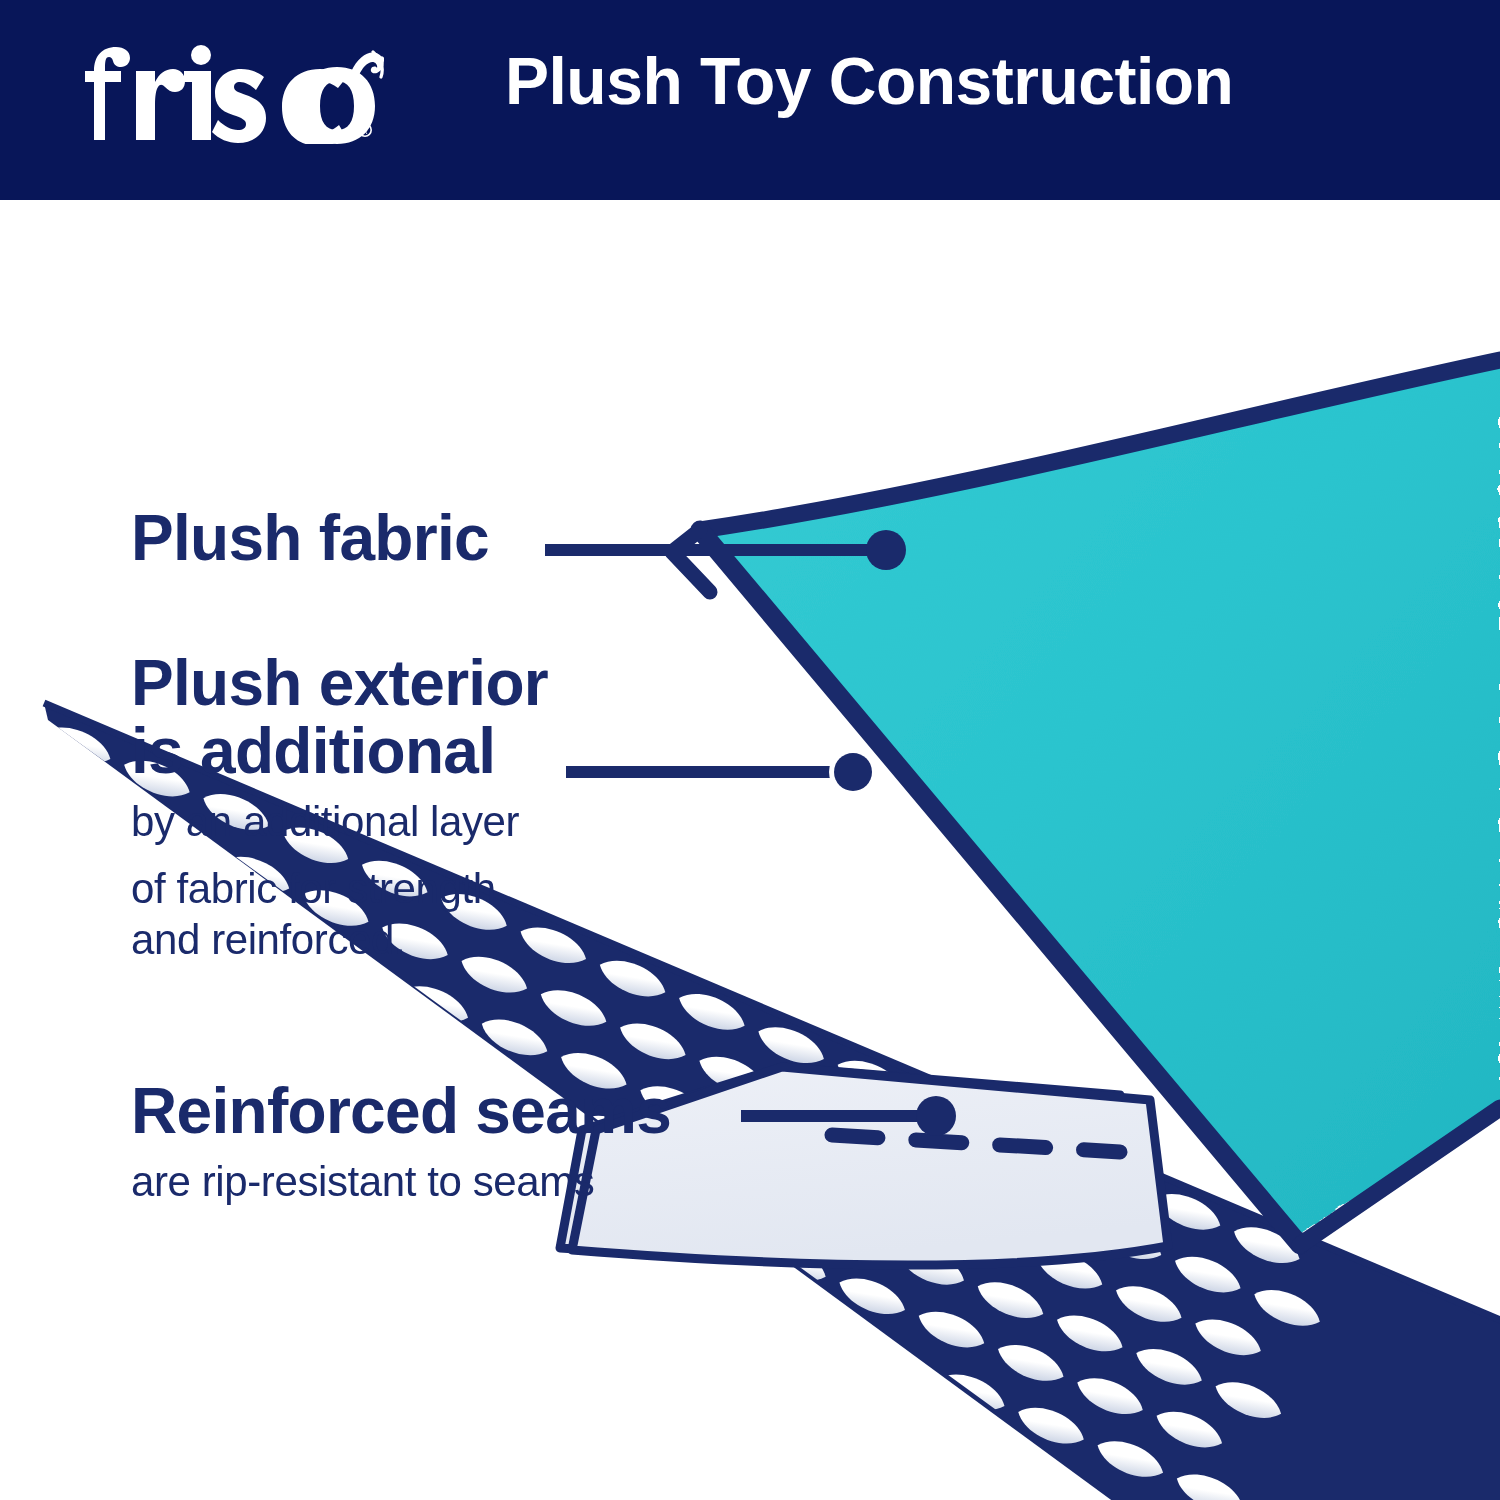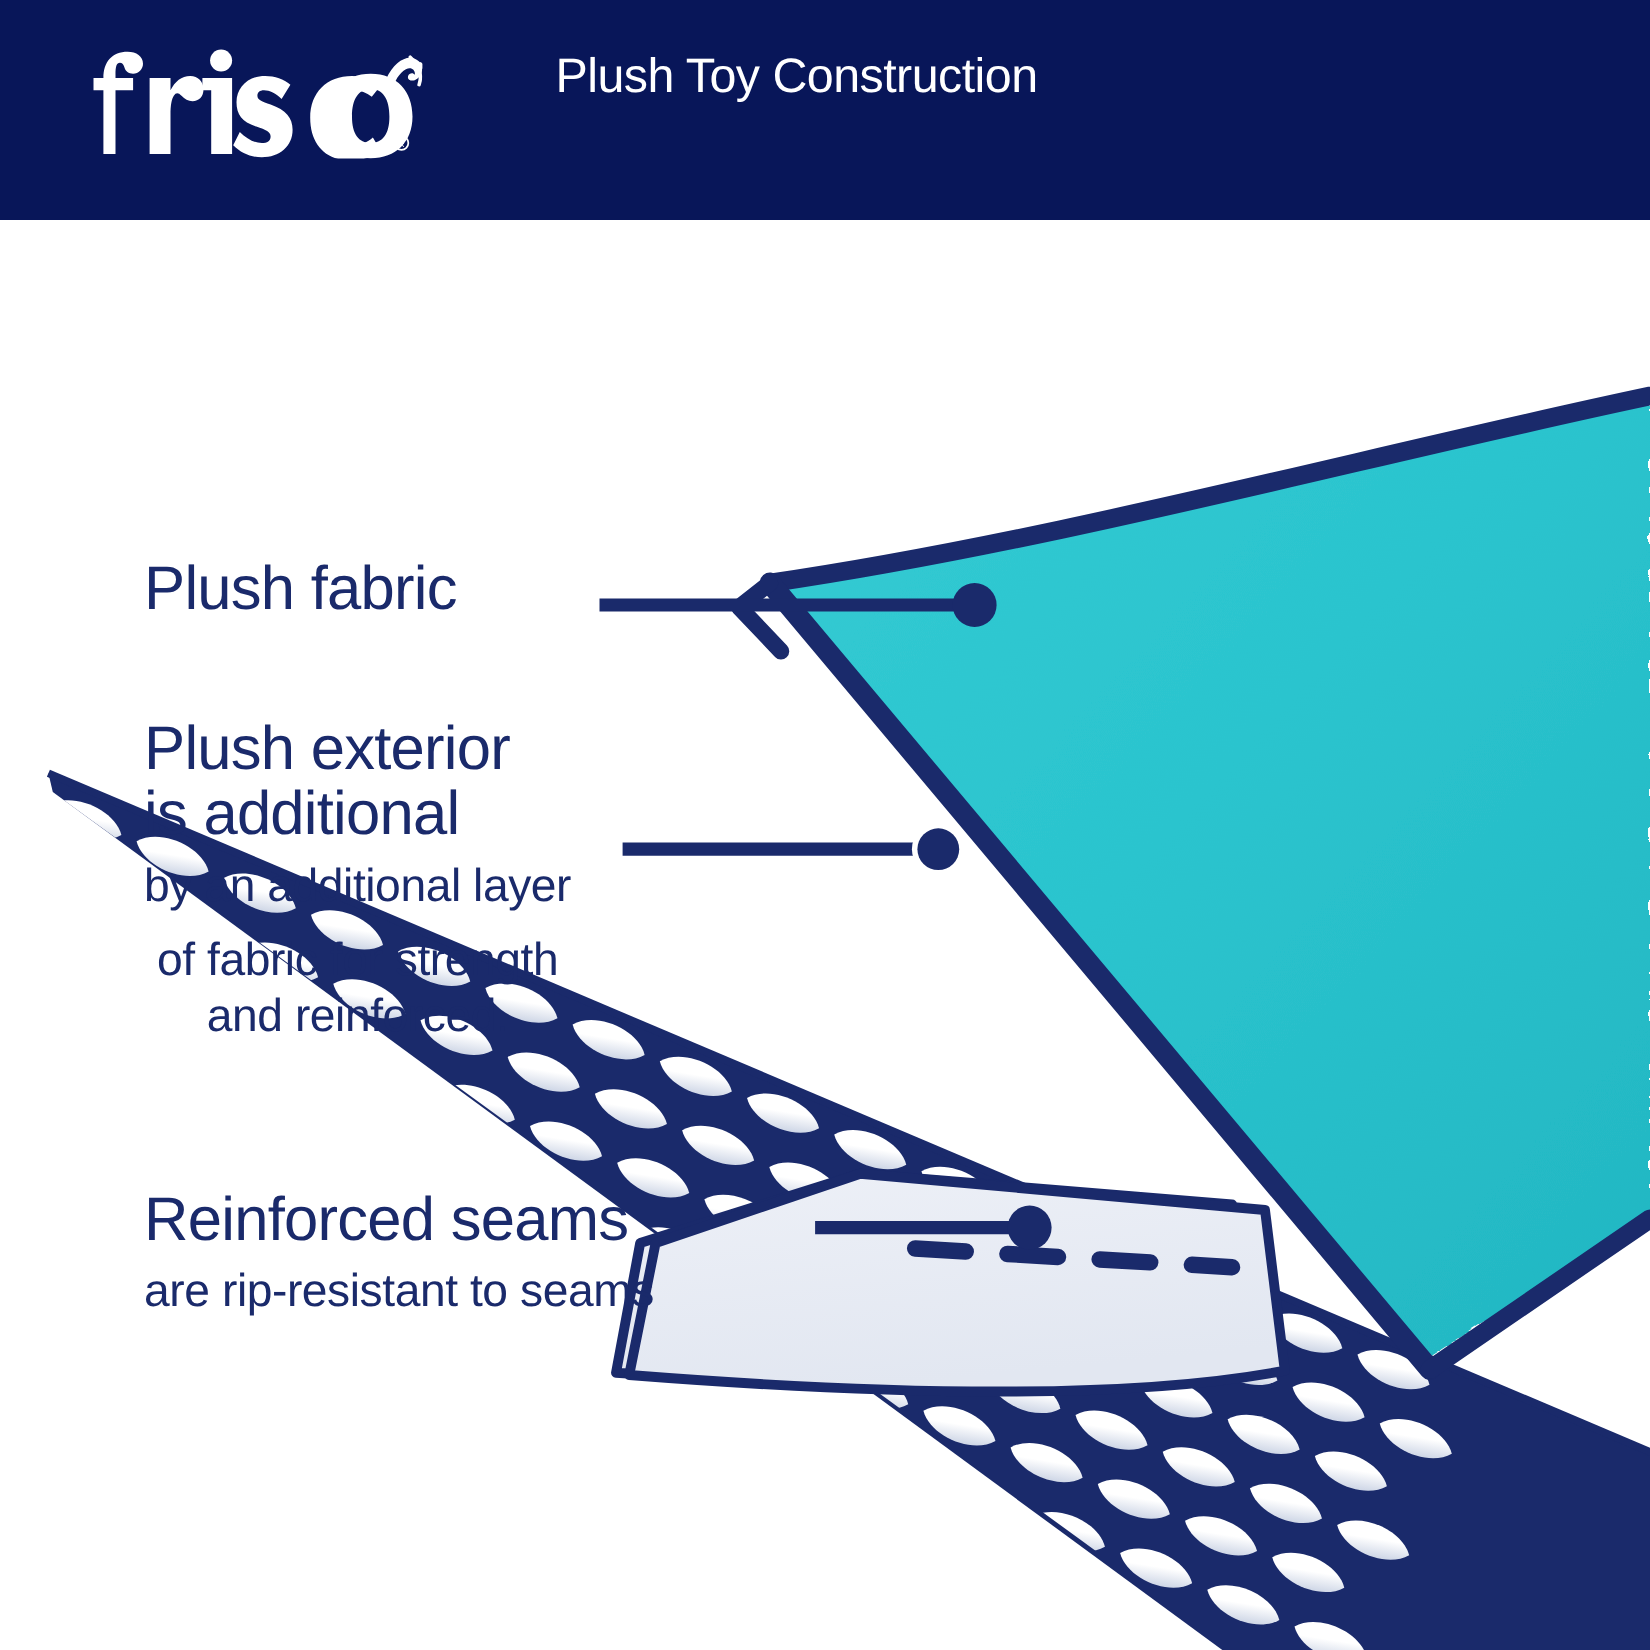--- a/index.html
+++ b/index.html
@@ -18,42 +18,41 @@
     background:#081659;
     box-sizing:border-box;
   }
   .logo{
     position:absolute;left:84px;top:44px;width:300px;height:100px;
   }
   .logo svg{display:block;width:300px;height:100px;}
   .header-title{
     position:absolute;left:505px;top:48px;
     color:#ffffff;
-    font-size:44px;
-    font-weight:normal;
+    font-size:66px;
+    font-weight:bold;
     letter-spacing:-0.5px;
     white-space:nowrap;
     line-height:1.0;
   }
 
   
   .illo{position:absolute;left:0;top:200px;width:1500px;height:1300px;}
   .illo svg{display:block;width:1500px;height:1300px;}
 
   
   .callout{position:absolute;color:#1A2A6B;}
   .callout .hl{
-    font-size:56px;font-weight:normal;line-height:1.06;
+    font-size:64px;font-weight:bold;line-height:1.06;
     letter-spacing:-0.7px;white-space:nowrap;
   }
   .callout .body{
     font-size:42px;font-weight:normal;line-height:1.22;
     letter-spacing:-0.4px;white-space:nowrap;
     margin-top:10px;
-    text-align:center;
   }
 
   #co1{left:131px;top:505px;}
   #co2{left:131px;top:650px;}
   #co3{left:131px;top:1078px;}
 
   
 </style>
 </head>
 <body>

